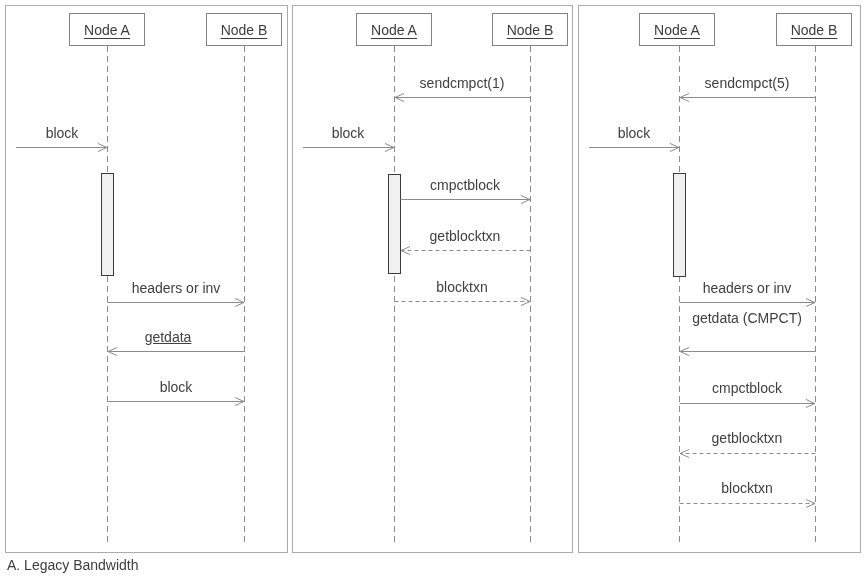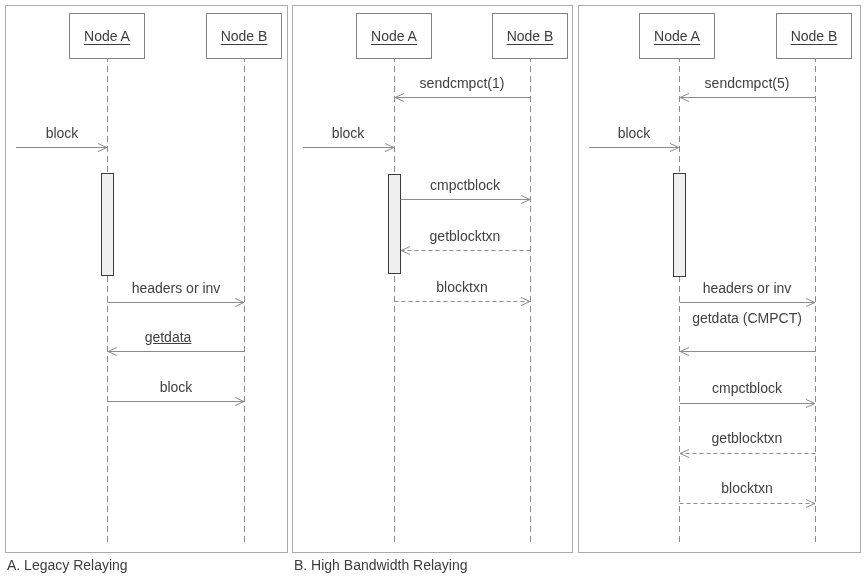--- a/index.html
+++ b/index.html
@@ -15,21 +15,21 @@
     position: absolute; top: 5px; height: 548px; width: 283px;
     border: 1px solid #ababab; background: #ffffff; box-sizing: border-box;
   }
   .panel-a { left: 5px; }
   .panel-b { left: 292px; width: 281px; }
   .panel-c { left: 578px; }
 
   .panel svg { position: absolute; left: 0; top: 0; }
 
   .node-box {
-    position: absolute; top: 7px; width: 76px; height: 46px;
+    position: absolute; top: 7px; width: 76px; height: 33px;
     border: 1px solid #828282; background: #ffffff; box-sizing: border-box;
     display: flex; align-items: center; justify-content: center;
   }
   .node-box span {
     font-size: 14px; color: #3d3d3d; text-decoration: underline;
     text-underline-offset: 3px;
   }
   .node-a { left: 63px; }
   .node-b { left: 200px; align-items: center; }
 
@@ -196,16 +196,15 @@
 
     <div class="msg-label" style="left:168px; top:69px;">sendcmpct(5)</div>
     <div class="msg-label" style="left:55px; top:119px;">block</div>
     <div class="msg-label" style="left:168px; top:274px;">headers or inv</div>
     <div class="msg-label" style="left:168px; top:304px;">getdata (CMPCT)</div>
     <div class="msg-label" style="left:168px; top:374px;">cmpctblock</div>
     <div class="msg-label" style="left:168px; top:424px;">getblocktxn</div>
     <div class="msg-label" style="left:168px; top:474px;">blocktxn</div>
   </div>
 
-  <div class="caption caption-a">A. Legacy Relaying</div>
-  <div class="caption caption-b">B. High Bandwidth Relaying</div>
+  <div class="caption caption-a">A. Legacy Bandwidth</div>
 
 </div>
 
 </body></html>

